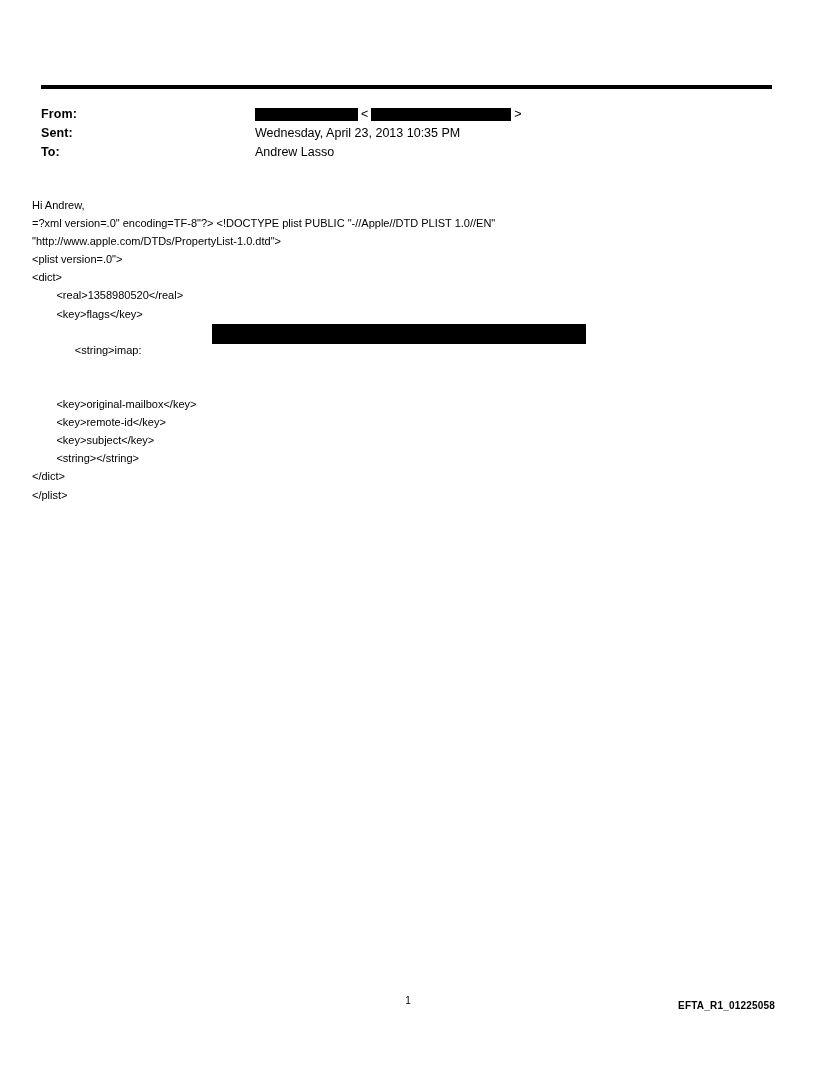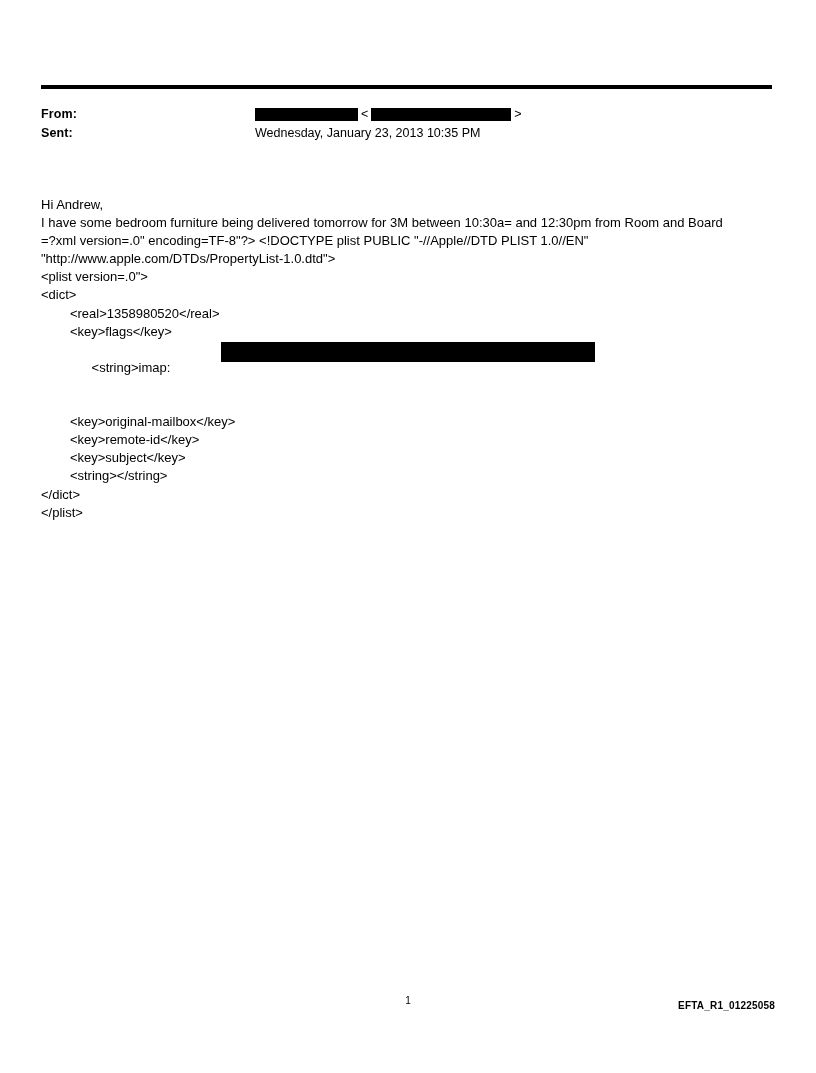--- a/index.html
+++ b/index.html
@@ -62,24 +62,24 @@
   }
   .redact-from-1 { width: 103px; }
   .redact-from-2 { width: 140px; }
   .angle {
     display: inline-block;
     font-size: 12.5px;
     padding: 0 3px;
   }
   .body-block {
     position: absolute;
-    left: 41px;
+    left: 32px;
     top: 196px;
     width: 740px;
-    font-size: 13px;
+    font-size: 11px;
     line-height: 18.1px;
   }
   .body-line {
     white-space: pre;
     font-family: "Liberation Sans", sans-serif;
   }
   .redact-line {
     position: relative;
   }
   .redact-inline-imap {
@@ -118,29 +118,32 @@
 
     <div class="hdr-row">
       <span class="hdr-label">From:</span>
       <span class="hdr-value">
         <span class="redaction redact-from-1"></span><span class="angle">&lt;</span><span class="redaction redact-from-2"></span><span class="angle">&gt;</span>
       </span>
     </div>
 
     <div class="hdr-row">
       <span class="hdr-label">Sent:</span>
-      <span class="hdr-value">Wednesday, January 23, 2013 10:35 PM</span>
+      <span class="hdr-value">Wednesday, April 23, 2013 10:35 PM</span>
     </div>
 
+    <div class="hdr-row">
+      <span class="hdr-label">To:</span>
+      <span class="hdr-value">Andrew Lasso</span>
+    </div>
 
   </div>
 
   <div class="body-block">
     <div class="body-line">Hi Andrew,</div>
-    <div class="body-line">I have some bedroom furniture being delivered tomorrow for 3M between 10:30a= and 12:30pm from Room and Board</div>
     <div class="body-line">=?xml version=.0" encoding=TF-8"?&gt; &lt;!DOCTYPE plist PUBLIC "-//Apple//DTD PLIST 1.0//EN"</div>
     <div class="body-line">"http://www.apple.com/DTDs/PropertyList-1.0.dtd"&gt;</div>
     <div class="body-line">&lt;plist version=.0"&gt;</div>
     <div class="body-line">&lt;dict&gt;</div>
     <div class="body-line">        &lt;real&gt;1358980520&lt;/real&gt;</div>
     <div class="body-line">        &lt;key&gt;flags&lt;/key&gt;</div>
     <div class="body-line redact-line">
       <span>        &lt;string&gt;imap:</span>
       <span class="redact-inline-imap"></span>
     </div>

